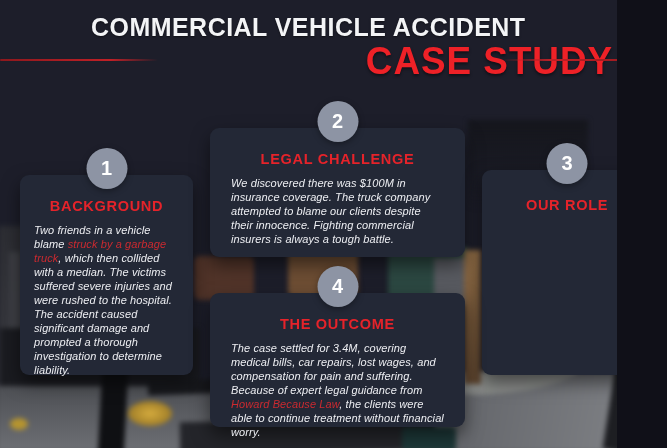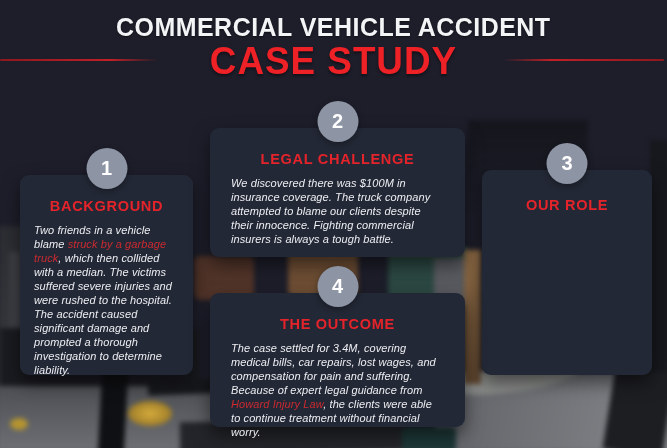--- a/index.html
+++ b/index.html
@@ -1,17 +1,17 @@
 <!DOCTYPE html>
 <html><head>
 <meta charset="utf-8">
 <style>
   html,body { margin:0; padding:0; background:#101018; }
   .stage {
-    position:relative; width:667px; height:448px; overflow:hidden;
+    position:relative; width:617px; height:448px; overflow:hidden;
     background:#1d1e2a;
     font-family:"Liberation Sans", sans-serif;
   }
 
   
   .photo-layer { position:absolute; inset:0; filter:blur(2.5px); z-index:0; }
   .ph { position:absolute; }
   .ph-floor       { left:-4px; top:386px; width:675px; height:66px; background:linear-gradient(to bottom,#4d4f54,#6e7075); }
   .ph-floor-right { left:438px; top:372px; width:233px; height:80px; background:linear-gradient(100deg,#606267,#85878b); }
   .ph-floor-wedge { left:448px; top:366px; width:130px; height:26px; background:#8e908d; transform:rotate(-8deg); border-radius:50%; opacity:.85; }
@@ -34,21 +34,21 @@
   .ph-doorway     { left:468px; top:120px; width:120px; height:90px; background:linear-gradient(#15161c, rgba(21,22,28,0)); }
 
   
   .header { position:absolute; left:0; top:12px; width:100%; text-align:center; z-index:2; }
   .title-top {
     display:inline-block; transform:scaleX(.96);
     font-size:26px; font-weight:700; letter-spacing:.5px; color:#f3f4f6;
     text-shadow:0 1px 2px rgba(0,0,0,.5); white-space:nowrap;
   }
   .title-main {
-    margin-top:-3px; display:block;
+    margin-top:-3px; display:block;text-align:right;
   }
   .title-main span {
     display:inline-block; transform:scaleX(.97);
     font-size:38px; font-weight:700; letter-spacing:1px; color:#ee2127;
     text-shadow:0 2px 3px rgba(0,0,0,.45); white-space:nowrap;
   }
   .rule { position:absolute; top:59px; height:2px; border-radius:2px; z-index:2; }
   .rule-left  { left:0;   width:158px; background:linear-gradient(to right,#8d181d,#c02026 70%, rgba(192,32,38,0)); }
   .rule-right { left:503px; width:161px; background:linear-gradient(to left,#8d181d,#c02026 70%, rgba(192,32,38,0)); }
 
@@ -131,16 +131,16 @@
   </div>
 
   <div class="card card-3">
     <div class="num-badge">3</div>
     <div class="card-title">OUR ROLE</div>
   </div>
 
   <div class="card card-4">
     <div class="num-badge">4</div>
     <div class="card-title">THE OUTCOME</div>
-    <div class="card-body"><span>The case settled for 3.4M, covering medical bills, car repairs, lost wages, and compensation for pain and suffering. Because of expert legal guidance from </span><span class="hl-red">Howard Injury Law</span><span>, the clients were able to continue treatment without financial worry.</span></div>
+    <div class="card-body"><span>The case settled for 3.4M, covering medical bills, car repairs, lost wages, and compensation for pain and suffering. Because of expert legal guidance from </span><span class="hl-red">Howard Because Law</span><span>, the clients were able to continue treatment without financial worry.</span></div>
   </div>
 
 </div>
 
 </body></html>

